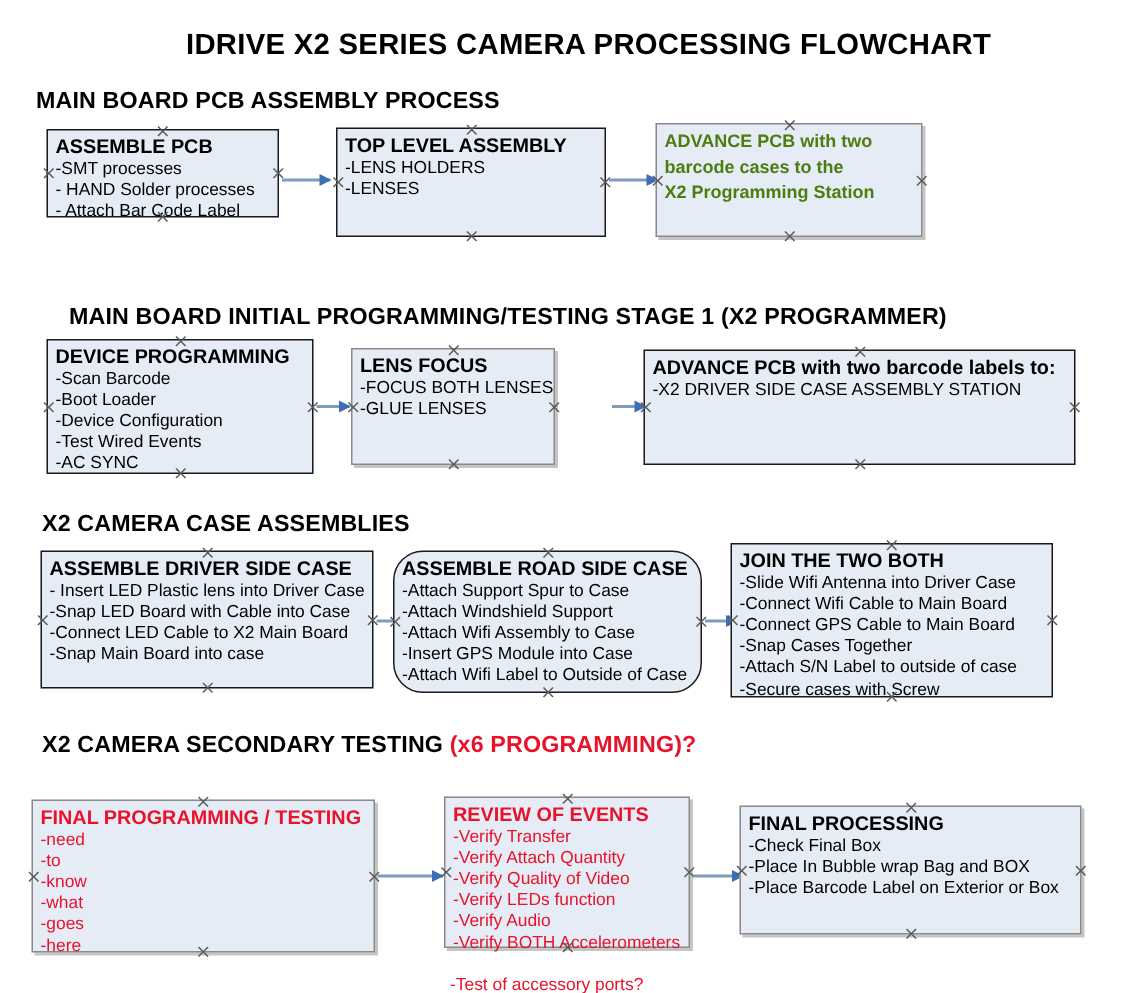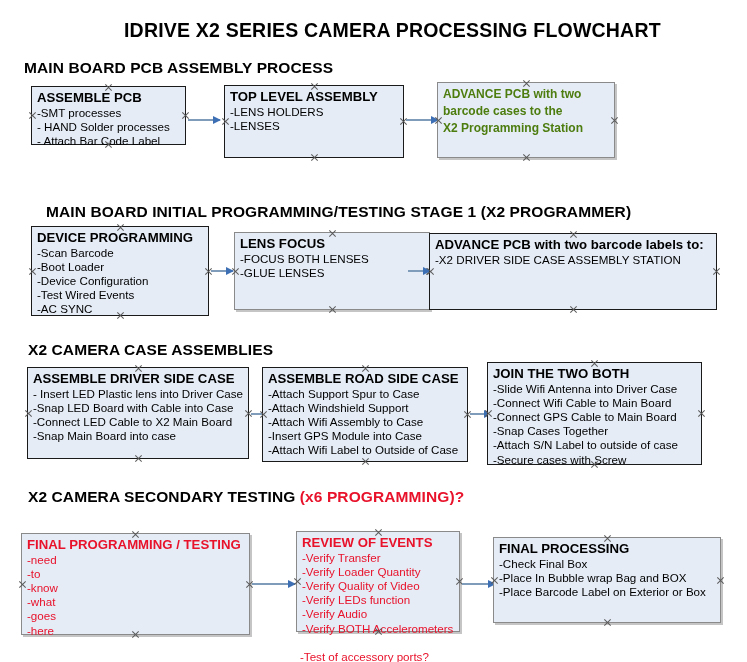--- a/index.html
+++ b/index.html
@@ -199,21 +199,21 @@
       <div class="node-line">-AC SYNC</div>
     </div>
     <span class="handle" style="left:50%; top:0;"></span>
     <span class="handle" style="left:50%; top:100%;"></span>
     <span class="handle" style="left:0; top:50%;"></span>
     <span class="handle" style="left:100%; top:50%;"></span>
   </div>
 
   <div class="arrow" style="left:211px; top:270px; width:22px;"></div>
 
-  <div class="node border-gray shadowed" style="left:234px; top:232px; width:196px; height:78px;">
+  <div class="node border-gray shadowed" style="left:234px; top:232px; width:136px; height:78px;">
     <div class="node-inner">
       <div class="node-title">LENS FOCUS</div>
       <div class="node-line">-FOCUS BOTH LENSES</div>
       <div class="node-line">-GLUE LENSES</div>
     </div>
     <span class="handle" style="left:50%; top:0;"></span>
     <span class="handle" style="left:50%; top:100%;"></span>
     <span class="handle" style="left:0; top:50%;"></span>
     <span class="handle" style="left:100%; top:50%;"></span>
   </div>
@@ -242,21 +242,21 @@
       <div class="node-line">-Snap Main Board into case</div>
     </div>
     <span class="handle" style="left:50%; top:0;"></span>
     <span class="handle" style="left:50%; top:100%;"></span>
     <span class="handle" style="left:0; top:50%;"></span>
     <span class="handle" style="left:100%; top:50%;"></span>
   </div>
 
   <div class="arrow" style="left:251px; top:413px; width:21px;"></div>
 
-  <div class="node border-dark" style="left:262px; top:367px; width:206px; height:95px;">
+  <div class="node border-dark" style="left:262px; top:367px; width:206px; height:95px;border-radius:20px;">
     <div class="node-inner">
       <div class="node-title">ASSEMBLE ROAD SIDE CASE</div>
       <div class="node-line">-Attach Support Spur to Case</div>
       <div class="node-line">-Attach Windshield Support</div>
       <div class="node-line">-Attach Wifi Assembly to Case</div>
       <div class="node-line">-Insert GPS Module into Case</div>
       <div class="node-line">-Attach Wifi Label to Outside of Case</div>
     </div>
     <span class="handle" style="left:50%; top:0;"></span>
     <span class="handle" style="left:50%; top:100%;"></span>
@@ -301,21 +301,21 @@
     <span class="handle" style="left:0; top:50%;"></span>
     <span class="handle" style="left:100%; top:50%;"></span>
   </div>
 
   <div class="arrow" style="left:252px; top:583px; width:43px;"></div>
 
   <div class="node border-gray shadowed" style="left:296px; top:531px; width:164px; height:101px;">
     <div class="node-inner">
       <div class="node-title red">REVIEW OF EVENTS</div>
       <div class="node-line red">-Verify Transfer</div>
-      <div class="node-line red">-Verify Loader Quantity</div>
+      <div class="node-line red">-Verify Attach Quantity</div>
       <div class="node-line red">-Verify Quality of Video</div>
       <div class="node-line red">-Verify LEDs function</div>
       <div class="node-line red">-Verify Audio</div>
       <div class="node-line red">-Verify BOTH Accelerometers</div>
     </div>
     <span class="handle" style="left:50%; top:0;"></span>
     <span class="handle" style="left:50%; top:100%;"></span>
     <span class="handle" style="left:0; top:50%;"></span>
     <span class="handle" style="left:100%; top:50%;"></span>
   </div>

